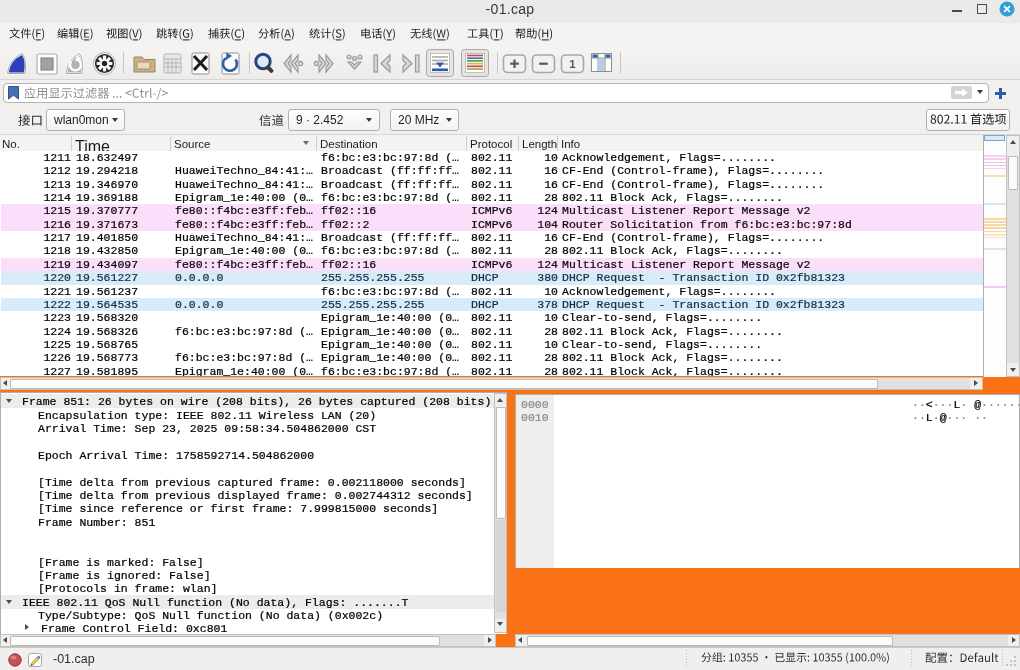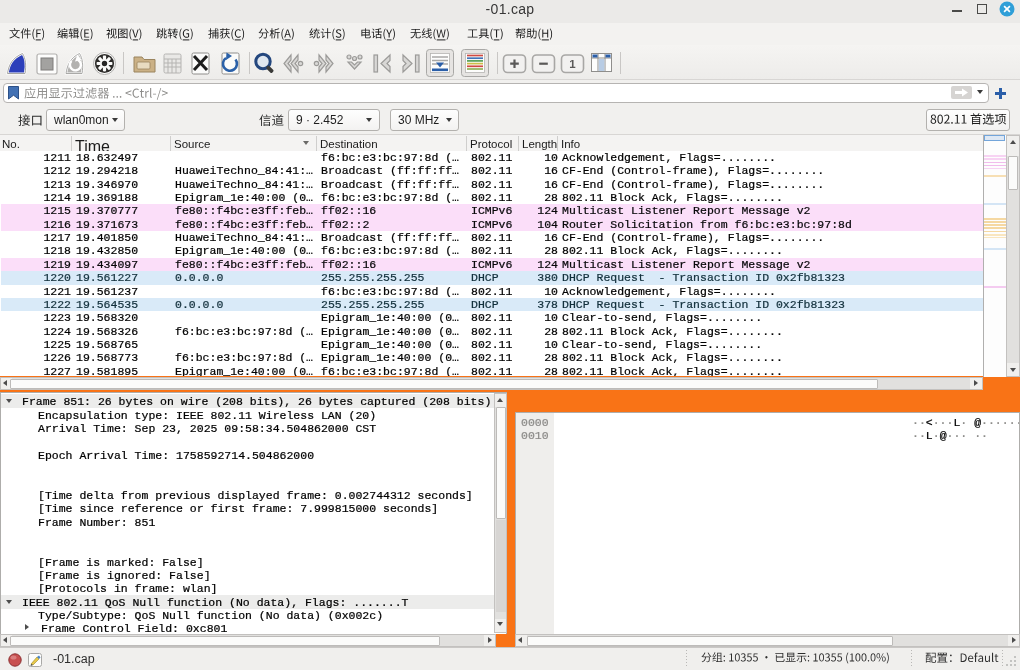--- a/index.html
+++ b/index.html
@@ -284,21 +284,21 @@
       <svg width="26" height="16" viewBox="0 0 26 16" style="display:block">
         <g transform="translate(0,11.9)">
           <path d="M4.8 -6.6H10.9V-5.9H4.8ZM4.8 -4.9H10.9V-4.1H4.8ZM5.2 -0.3H10.5V0.5H5.2ZM3.9 -8.4H11.8V-7.6H3.9ZM4.6 -3H11V1H10.1V-2.3H5.4V1H4.6ZM6.8 -10.2 7.6 -10.5Q7.8 -10.1 8.1 -9.7Q8.4 -9.2 8.5 -8.9L7.6 -8.5Q7.5 -8.8 7.3 -9.3Q7 -9.8 6.8 -10.2ZM3.2 -10.5 4 -10.2Q3.7 -9.2 3.2 -8.1Q2.7 -7.1 2.1 -6.2Q1.5 -5.3 0.9 -4.6Q0.9 -4.7 0.8 -4.9Q0.7 -5 0.6 -5.2Q0.5 -5.4 0.4 -5.5Q1 -6.1 1.5 -6.9Q2 -7.7 2.4 -8.6Q2.9 -9.5 3.2 -10.5ZM2.1 -7.2 3 -8.1 3 -8V1H2.1Z M16.4 -8.8H24.3V-8.1H16.4ZM19.8 -8.5 20.9 -8.4Q20.7 -7.9 20.5 -7.5Q20.3 -7 20.1 -6.6L19.3 -6.8Q19.5 -7.1 19.6 -7.6Q19.7 -8.1 19.8 -8.5ZM22 -10.5 22.9 -10.2Q22.6 -9.8 22.3 -9.3Q22 -8.8 21.7 -8.5L20.9 -8.7Q21.1 -9 21.3 -9.3Q21.5 -9.6 21.7 -9.9Q21.9 -10.2 22 -10.5ZM17.7 -10.2 18.5 -10.6Q18.7 -10.2 19 -9.8Q19.2 -9.4 19.4 -9.1L18.5 -8.8Q18.4 -9.1 18.2 -9.5Q17.9 -9.9 17.7 -10.2ZM15.8 -6V-1.1H14.9V-5.2H13.1V-6ZM13.3 -9.6 14 -10Q14.4 -9.7 14.7 -9.4Q15.1 -9 15.4 -8.6Q15.7 -8.3 15.9 -8L15.1 -7.5Q14.9 -7.7 14.6 -8.1Q14.3 -8.5 14 -8.9Q13.6 -9.2 13.3 -9.6ZM15.3 -1.4Q15.7 -1.4 15.9 -1.2Q16.2 -0.9 16.7 -0.7Q17.4 -0.3 18.2 -0.2Q19 -0.1 20 -0.1Q20.7 -0.1 21.5 -0.1Q22.4 -0.2 23.1 -0.2Q23.9 -0.3 24.5 -0.3Q24.5 -0.2 24.4 -0.1Q24.4 0.1 24.3 0.3Q24.3 0.4 24.3 0.6Q23.9 0.6 23.4 0.6Q22.8 0.6 22.2 0.7Q21.6 0.7 21 0.7Q20.4 0.7 20 0.7Q18.9 0.7 18 0.6Q17.2 0.4 16.5 0.1Q16.2 -0.1 15.9 -0.4Q15.6 -0.6 15.3 -0.6Q15.1 -0.6 14.8 -0.4Q14.6 -0.2 14.2 0.1Q13.9 0.5 13.6 0.8L13 0.1Q13.7 -0.5 14.3 -1Q14.9 -1.4 15.3 -1.4ZM18.2 -4.6V-3.6H22.4V-4.6ZM18.2 -2.9V-1.8H22.4V-2.9ZM18.2 -6.3V-5.3H22.4V-6.3ZM17.3 -7H23.3V-1.1H17.3Z" fill="#2b2b2b"></path>
         </g>
       </svg>
     </div>
 <div class="combo" style="left:288px;top:109px;width:92px;height:22px"></div>
 <div class="abs" style="left:296px;top:113px;font-size:12px;color:#1e1e1e">9 · 2.452</div>
 <div class="caret" style="left:366px;top:118px"></div>
 <div class="combo" style="left:390px;top:109px;width:69px;height:22px"></div>
-<div class="abs" style="left:398px;top:113px;font-size:12px;color:#1e1e1e">30 MHz</div>
+<div class="abs" style="left:398px;top:113px;font-size:12px;color:#1e1e1e">20 MHz</div>
 <div class="caret" style="left:446px;top:118px"></div>
 <div class="combo" style="left:926px;top:109px;width:84px;height:22px"></div>
 <div class="abs" style="left:930px;top:112px">
       <svg width="77" height="15" viewBox="0 0 77 15" style="display:block">
         <g transform="translate(0,11.6)">
           <path d="M3.4 0.2Q2.6 0.2 1.9 -0.1Q1.3 -0.5 0.9 -1Q0.6 -1.5 0.6 -2.2Q0.6 -2.8 0.8 -3.3Q1 -3.8 1.4 -4.1Q1.8 -4.5 2.2 -4.7V-4.7Q1.7 -5.1 1.4 -5.6Q1 -6.1 1 -6.8Q1 -7.5 1.3 -8Q1.6 -8.5 2.2 -8.8Q2.7 -9.1 3.4 -9.1Q4.2 -9.1 4.8 -8.8Q5.3 -8.5 5.6 -7.9Q5.9 -7.4 5.9 -6.7Q5.9 -6.3 5.7 -5.8Q5.5 -5.4 5.2 -5.1Q5 -4.8 4.7 -4.6V-4.5Q5.1 -4.3 5.4 -4Q5.8 -3.7 6 -3.2Q6.2 -2.8 6.2 -2.2Q6.2 -1.5 5.9 -1Q5.5 -0.5 4.9 -0.1Q4.3 0.2 3.4 0.2ZM4 -4.9Q4.5 -5.3 4.7 -5.7Q4.9 -6.2 4.9 -6.7Q4.9 -7.1 4.8 -7.5Q4.6 -7.8 4.2 -8Q3.9 -8.3 3.4 -8.3Q2.8 -8.3 2.4 -7.9Q2 -7.5 2 -6.8Q2 -6.3 2.3 -5.9Q2.6 -5.6 3 -5.3Q3.5 -5.1 4 -4.9ZM3.4 -0.7Q4 -0.7 4.3 -0.9Q4.7 -1.1 4.9 -1.4Q5.1 -1.7 5.1 -2.2Q5.1 -2.6 5 -3Q4.8 -3.3 4.4 -3.5Q4.1 -3.8 3.7 -4Q3.3 -4.2 2.8 -4.3Q2.2 -4 1.9 -3.5Q1.6 -3 1.6 -2.3Q1.6 -1.8 1.8 -1.5Q2 -1.1 2.5 -0.9Q2.9 -0.7 3.4 -0.7Z M10.2 0.2Q9.3 0.2 8.7 -0.4Q8.1 -0.9 7.7 -1.9Q7.4 -2.9 7.4 -4.5Q7.4 -6.1 7.7 -7.1Q8.1 -8.1 8.7 -8.6Q9.3 -9.1 10.2 -9.1Q11 -9.1 11.6 -8.6Q12.3 -8.1 12.6 -7.1Q12.9 -6.1 12.9 -4.5Q12.9 -2.9 12.6 -1.9Q12.3 -0.9 11.6 -0.4Q11 0.2 10.2 0.2ZM10.2 -0.7Q10.7 -0.7 11.1 -1.1Q11.4 -1.5 11.7 -2.4Q11.9 -3.2 11.9 -4.5Q11.9 -5.8 11.7 -6.6Q11.4 -7.5 11.1 -7.8Q10.7 -8.2 10.2 -8.2Q9.7 -8.2 9.3 -7.8Q8.9 -7.5 8.7 -6.6Q8.5 -5.8 8.5 -4.5Q8.5 -3.2 8.7 -2.4Q8.9 -1.5 9.3 -1.1Q9.7 -0.7 10.2 -0.7Z M14.1 0V-0.7Q15.5 -1.9 16.4 -2.9Q17.3 -3.9 17.7 -4.8Q18.2 -5.7 18.2 -6.4Q18.2 -6.9 18 -7.3Q17.8 -7.7 17.5 -8Q17.1 -8.2 16.5 -8.2Q16 -8.2 15.5 -7.9Q15 -7.6 14.7 -7.2L14 -7.8Q14.6 -8.4 15.2 -8.7Q15.8 -9.1 16.7 -9.1Q17.5 -9.1 18.1 -8.8Q18.6 -8.5 19 -7.9Q19.3 -7.3 19.3 -6.5Q19.3 -5.6 18.8 -4.7Q18.4 -3.8 17.6 -2.8Q16.8 -1.9 15.8 -0.9Q16.1 -0.9 16.5 -0.9Q16.9 -1 17.2 -1H19.7V0Z M22 0.2Q21.7 0.2 21.4 -0.1Q21.2 -0.3 21.2 -0.7Q21.2 -1.1 21.4 -1.3Q21.7 -1.5 22 -1.5Q22.3 -1.5 22.6 -1.3Q22.8 -1.1 22.8 -0.7Q22.8 -0.3 22.6 -0.1Q22.3 0.2 22 0.2Z M24.8 0V-0.9H26.8V-7.6H25.2V-8.3Q25.8 -8.4 26.2 -8.6Q26.7 -8.7 27 -8.9H27.9V-0.9H29.7V0Z M31.6 0V-0.9H33.5V-7.6H32V-8.3Q32.5 -8.4 33 -8.6Q33.4 -8.7 33.8 -8.9H34.7V-0.9H36.5V0Z M42.7 -4.6H49.5V-3.8H42.7ZM42.7 -2.6H49.5V-1.8H42.7ZM42.7 -0.5H49.5V0.3H42.7ZM40.6 -8.6H51.6V-7.7H40.6ZM42 -6.6H50.1V1H49.2V-5.8H42.9V1H42ZM45.6 -8.1 46.8 -8Q46.6 -7.5 46.4 -7Q46.2 -6.4 46 -6L45.1 -6.2Q45.2 -6.4 45.3 -6.8Q45.4 -7.1 45.5 -7.5Q45.6 -7.8 45.6 -8.1ZM48.5 -10.3 49.6 -10Q49.2 -9.5 48.8 -9Q48.5 -8.5 48.1 -8.2L47.3 -8.5Q47.6 -8.7 47.8 -9Q48 -9.3 48.2 -9.7Q48.4 -10 48.5 -10.3ZM42.8 -9.9 43.6 -10.3Q43.9 -10 44.2 -9.6Q44.6 -9.2 44.7 -8.8L43.9 -8.4Q43.7 -8.7 43.4 -9.2Q43.1 -9.6 42.8 -9.9Z M56.1 -6H63.8V-5.2H56.1ZM57.5 -8.6H63.3V-7.8H57.5ZM59.5 -10.2H60.5V-5.6H59.5ZM57.6 -9.9 58.5 -9.7Q58.2 -8.8 57.8 -7.9Q57.4 -7.1 56.9 -6.5Q56.9 -6.6 56.7 -6.7Q56.6 -6.8 56.4 -6.9Q56.3 -7 56.2 -7Q56.7 -7.5 57 -8.3Q57.4 -9.1 57.6 -9.9ZM60.5 -5.6H61.4V-2.3Q61.4 -2.1 61.4 -2.1Q61.5 -2 61.7 -2Q61.8 -2 61.9 -2Q62 -2 62.2 -2Q62.3 -2 62.5 -2Q62.6 -2 62.7 -2Q62.8 -2 62.9 -2.1Q63 -2.2 63 -2.5Q63.1 -2.8 63.1 -3.4Q63.2 -3.4 63.3 -3.3Q63.4 -3.2 63.6 -3.2Q63.8 -3.1 63.9 -3.1Q63.8 -2.3 63.7 -1.9Q63.6 -1.5 63.4 -1.3Q63.2 -1.1 62.8 -1.1Q62.7 -1.1 62.6 -1.1Q62.4 -1.1 62.2 -1.1Q62 -1.1 61.8 -1.1Q61.7 -1.1 61.6 -1.1Q61.1 -1.1 60.9 -1.2Q60.6 -1.3 60.6 -1.6Q60.5 -1.9 60.5 -2.3ZM58.3 -5.5H59.2Q59.2 -4.7 59 -4Q58.8 -3.4 58.5 -2.8Q58.2 -2.2 57.7 -1.8Q57.1 -1.3 56.3 -1Q56.3 -1.1 56.2 -1.3Q56.1 -1.4 56 -1.5Q55.9 -1.7 55.8 -1.8Q56.5 -2 57 -2.4Q57.4 -2.8 57.7 -3.2Q58 -3.7 58.1 -4.3Q58.3 -4.9 58.3 -5.5ZM52.9 -9.3 53.6 -9.8Q54 -9.6 54.4 -9.2Q54.7 -8.9 55.1 -8.5Q55.4 -8.2 55.6 -7.9L54.8 -7.3Q54.6 -7.6 54.3 -8Q54 -8.3 53.6 -8.7Q53.3 -9 52.9 -9.3ZM55.2 -5.6V-0.9H54.4V-4.7H52.9V-5.6ZM55.2 -1.2Q55.4 -1.2 55.7 -1Q56 -0.8 56.4 -0.6Q57 -0.2 57.8 -0.1Q58.5 -0 59.5 -0Q60.2 -0 61 -0.1Q61.8 -0.1 62.6 -0.1Q63.4 -0.2 64 -0.2Q63.9 -0.1 63.9 0Q63.8 0.2 63.8 0.4Q63.7 0.6 63.7 0.7Q63.3 0.7 62.8 0.8Q62.3 0.8 61.7 0.8Q61.1 0.8 60.5 0.8Q59.9 0.8 59.5 0.8Q58.4 0.8 57.7 0.7Q56.9 0.6 56.3 0.2Q55.9 0 55.6 -0.2Q55.4 -0.4 55.1 -0.4Q54.9 -0.4 54.6 -0.2Q54.3 -0 54 0.3Q53.7 0.6 53.3 1L52.7 0.2Q53.2 -0.2 53.6 -0.5Q54 -0.9 54.4 -1Q54.8 -1.2 55.2 -1.2Z M64.9 -8.8H68.8V-7.9H64.9ZM66.5 -8.4H67.4V-2.4H66.5ZM64.7 -2.2Q65.2 -2.4 65.9 -2.6Q66.6 -2.8 67.3 -3Q68.1 -3.2 68.9 -3.5L69 -2.7Q67.9 -2.3 66.9 -1.9Q65.8 -1.6 65 -1.3ZM69 -9.7H76.1V-8.9H69ZM72 -9.3 73.1 -9.2Q72.8 -8.7 72.6 -8.1Q72.4 -7.6 72.2 -7.2L71.3 -7.4Q71.5 -7.8 71.7 -8.4Q71.9 -8.9 72 -9.3ZM71.9 -6.1H72.8V-3.5Q72.8 -2.9 72.7 -2.3Q72.5 -1.7 72.1 -1.1Q71.7 -0.5 70.9 0Q70.1 0.5 68.8 0.9Q68.8 0.8 68.7 0.7Q68.6 0.6 68.5 0.5Q68.4 0.3 68.3 0.2Q69.5 -0.1 70.2 -0.6Q71 -1 71.3 -1.5Q71.7 -2 71.8 -2.5Q71.9 -3.1 71.9 -3.5ZM72.8 -1.1 73.4 -1.7Q73.8 -1.4 74.4 -1Q74.9 -0.7 75.3 -0.3Q75.8 0 76.1 0.3L75.5 1Q75.2 0.7 74.8 0.3Q74.3 -0.1 73.8 -0.4Q73.3 -0.8 72.8 -1.1ZM69.5 -7.6H75.3V-1.9H74.3V-6.8H70.4V-1.9H69.5Z" fill="#1e1e1e"></path>
         </g>
       </svg>
     </div>
 <div class="abs" style="left:0;top:135px;width:983px;height:17px;background:#f4f3f2;border-bottom:1px solid #bdbcba"></div>
@@ -367,20 +367,21 @@
 <div class="arrL" style="left:3px;top:380px"></div>
 <div class="sbthumb" style="left:10px;top:378.5px;width:868px;height:10px"></div>
 <div class="arrR" style="left:974px;top:380px"></div>
 <div class="abs" style="left:0;top:392px;width:507px;height:242px;background:#fff;border:1px solid #aeadab;border-bottom:none;overflow:hidden">
 <div class="abs" style="left:0;top:1px;width:494px;height:14px;background:#ececeb"></div>
 <div class="tw9" style="left:5px;top:6px"></div>
 <div class="mono abs" style="left:21px;top:2px;color:#000">Frame 851: 26 bytes on wire (208 bits), 26 bytes captured (208 bits)</div>
 <div class="mono abs" style="left:37px;top:16px;color:#000">Encapsulation type: IEEE 802.11 Wireless LAN (20)</div>
 <div class="mono abs" style="left:37px;top:29px;color:#000">Arrival Time: Sep 23, 2025 09:58:34.504862000 CST</div>
 <div class="mono abs" style="left:37px;top:56px;color:#000">Epoch Arrival Time: 1758592714.504862000</div>
+<div class="mono abs" style="left:37px;top:83px;color:#000">[Time delta from previous captured frame: 0.002118000 seconds]</div>
 <div class="mono abs" style="left:37px;top:96px;color:#000">[Time delta from previous displayed frame: 0.002744312 seconds]</div>
 <div class="mono abs" style="left:37px;top:109px;color:#000">[Time since reference or first frame: 7.999815000 seconds]</div>
 <div class="mono abs" style="left:37px;top:123px;color:#000">Frame Number: 851</div>
 <div class="mono abs" style="left:37px;top:163px;color:#000">[Frame is marked: False]</div>
 <div class="mono abs" style="left:37px;top:176px;color:#000">[Frame is ignored: False]</div>
 <div class="mono abs" style="left:37px;top:189px;color:#000">[Protocols in frame: wlan]</div>
 <div class="abs" style="left:0;top:202px;width:494px;height:14px;background:#ececeb"></div>
 <div class="tw9" style="left:5px;top:207px"></div>
 <div class="mono abs" style="left:21px;top:203px;color:#000">IEEE 802.11 QoS Null function (No data), Flags: .......T</div>
 <div class="mono abs" style="left:37px;top:216px;color:#000">Type/Subtype: QoS Null function (No data) (0x002c)</div>
@@ -393,21 +394,21 @@
 <div class="arrU" style="left:497px;top:398px"></div>
 <div class="sbthumb" style="left:495.5px;top:407px;width:10px;height:112px"></div>
 <div class="abs" style="left:495.5px;top:520px;width:10px;height:92px;background:#d7d5d3"></div>
 <div class="arrD" style="left:497px;top:622px"></div>
 <div class="sbtrack" style="left:0;top:634px;width:496px;height:13px"></div>
 <div class="sblight" style="left:1px;top:635px;width:11px;height:11px"></div>
 <div class="sblight" style="left:484px;top:635px;width:11px;height:11px"></div>
 <div class="arrL" style="left:3px;top:637px"></div>
 <div class="sbthumb" style="left:10px;top:635.5px;width:430px;height:10px"></div>
 <div class="arrR" style="left:488px;top:637px"></div>
-<div class="abs" style="left:515px;top:412px;width:505px;height:240px;background:#fff;border:1px solid #aeadab;border-bottom:none;overflow:hidden">
+<div class="abs" style="left:515px;top:394px;width:505px;height:174px;background:#fff;border:1px solid #aeadab;border-bottom:none;overflow:hidden">
 <div class="abs" style="left:0;top:0;width:38px;height:240px;background:#efeeec"></div>
 <div class="mono abs" style="left:5px;top:3px;color:#8c8b89">0000
 0010</div>
 <div class="mono abs" style="left:396px;top:3px;color:#8c8b89">··<span style="color:#000">&lt;</span>···<span style="color:#000">L</span>· <span style="color:#000">@</span>·······
 ··<span style="color:#000">L</span>·<span style="color:#000">@</span>··· ··</div>
 </div>
 <div class="sbtrack" style="left:515px;top:634px;width:505px;height:13px"></div>
 <div class="sblight" style="left:516px;top:635px;width:11px;height:11px"></div>
 <div class="sblight" style="left:1008px;top:635px;width:11px;height:11px"></div>
 <div class="arrL" style="left:518px;top:637px"></div>

